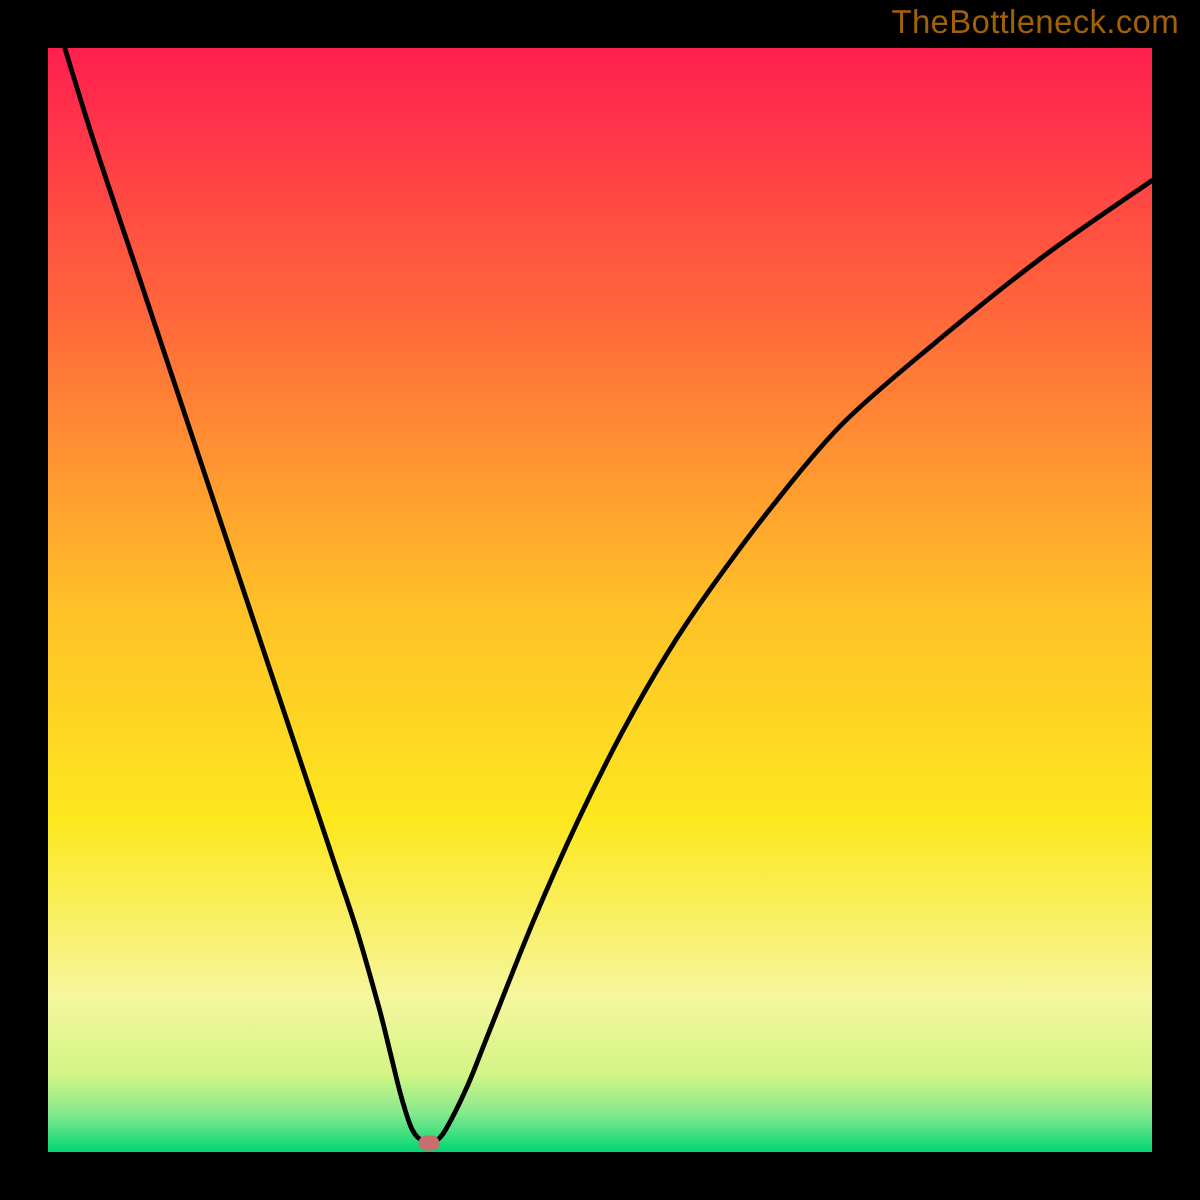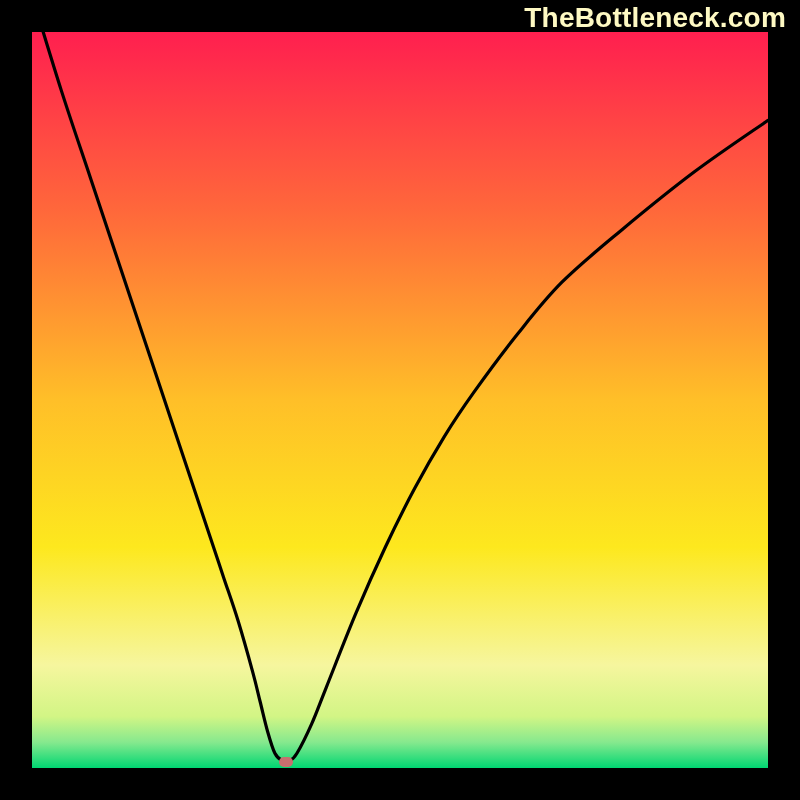--- a/index.html
+++ b/index.html
@@ -46,24 +46,24 @@
     width: 14px;
     height: 10px;
     background: #c76f6f;
     border-radius: 5px;
     transform: translate(-50%, -50%);
   }
   .watermark {
     position: absolute;
     top: 2px;
     right: 14px;
-    color: #fef9c3;
-    font-size: 28px;
+    color: #a16207;
+    font-size: 22px;
     letter-spacing: 0.2px;
-    font-weight: 700;
+    font-weight: 400;
   }
 </style>
 </head>
 <body>
 
 <div class="frame">
 
   <div class="plot-area">
 
     <svg class="gradient-bg" viewBox="0 0 736 736" preserveAspectRatio="none">

